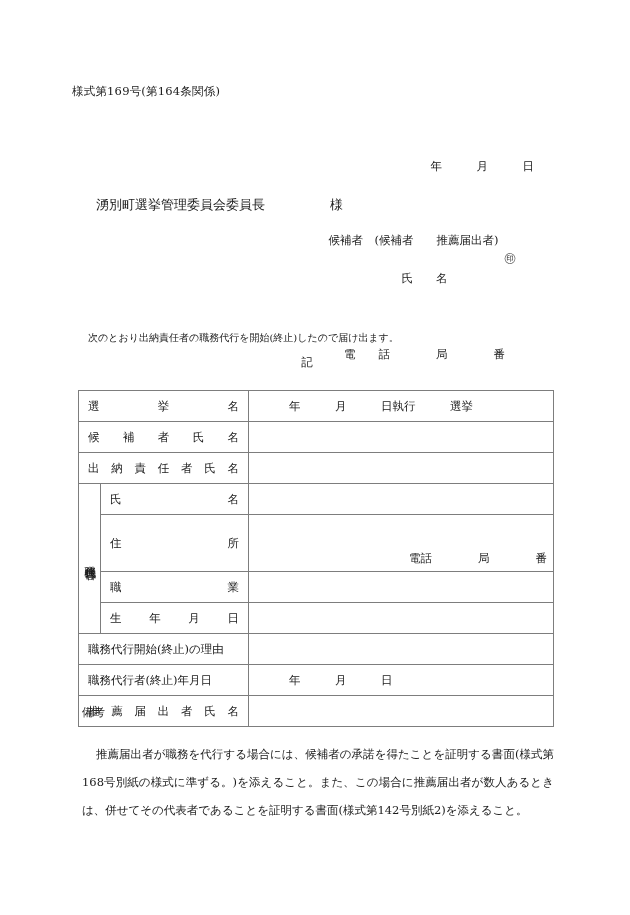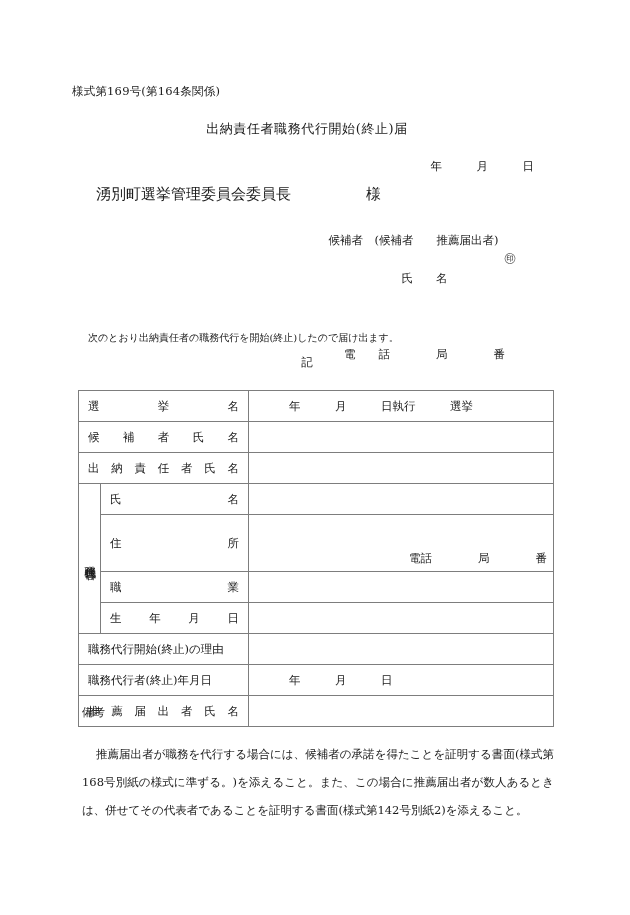--- a/index.html
+++ b/index.html
@@ -43,22 +43,22 @@
     left: 0;
     top: 159px;
     width: 534px;
     text-align: right;
     font-size: 11.5px;
     white-space: pre;
   }
   .addressee {
     position: absolute;
     left: 96px;
-    top: 185px;
-    font-size: 15px;
+    top: 196px;
+    font-size: 13px;
     white-space: pre;
   }
 
   
   .cand-block {
     position: absolute;
     left: 322px;
     top: 231px;
     font-size: 11.5px;
     line-height: 19px;
@@ -176,21 +176,20 @@
     text-align: justify;
   }
 </style>
 </head>
 <body>
 
 <div class="page">
 
   <div class="form-no">様式第169号(第164条関係)</div>
 
-  <div class="doc-title">出納責任者職務代行開始(終止)届</div>
 
   <div class="date-line">年　　　月　　　日</div>
 
   <div class="addressee">湧別町選挙管理委員会委員長　　　　　様</div>
 
   <div class="cand-block">
     <div class="cand-row">候補者　(候補者　　推薦届出者)</div>
     <div class="cand-row">
       <span>氏　　名</span>
       <span class="seal">㊞</span>

